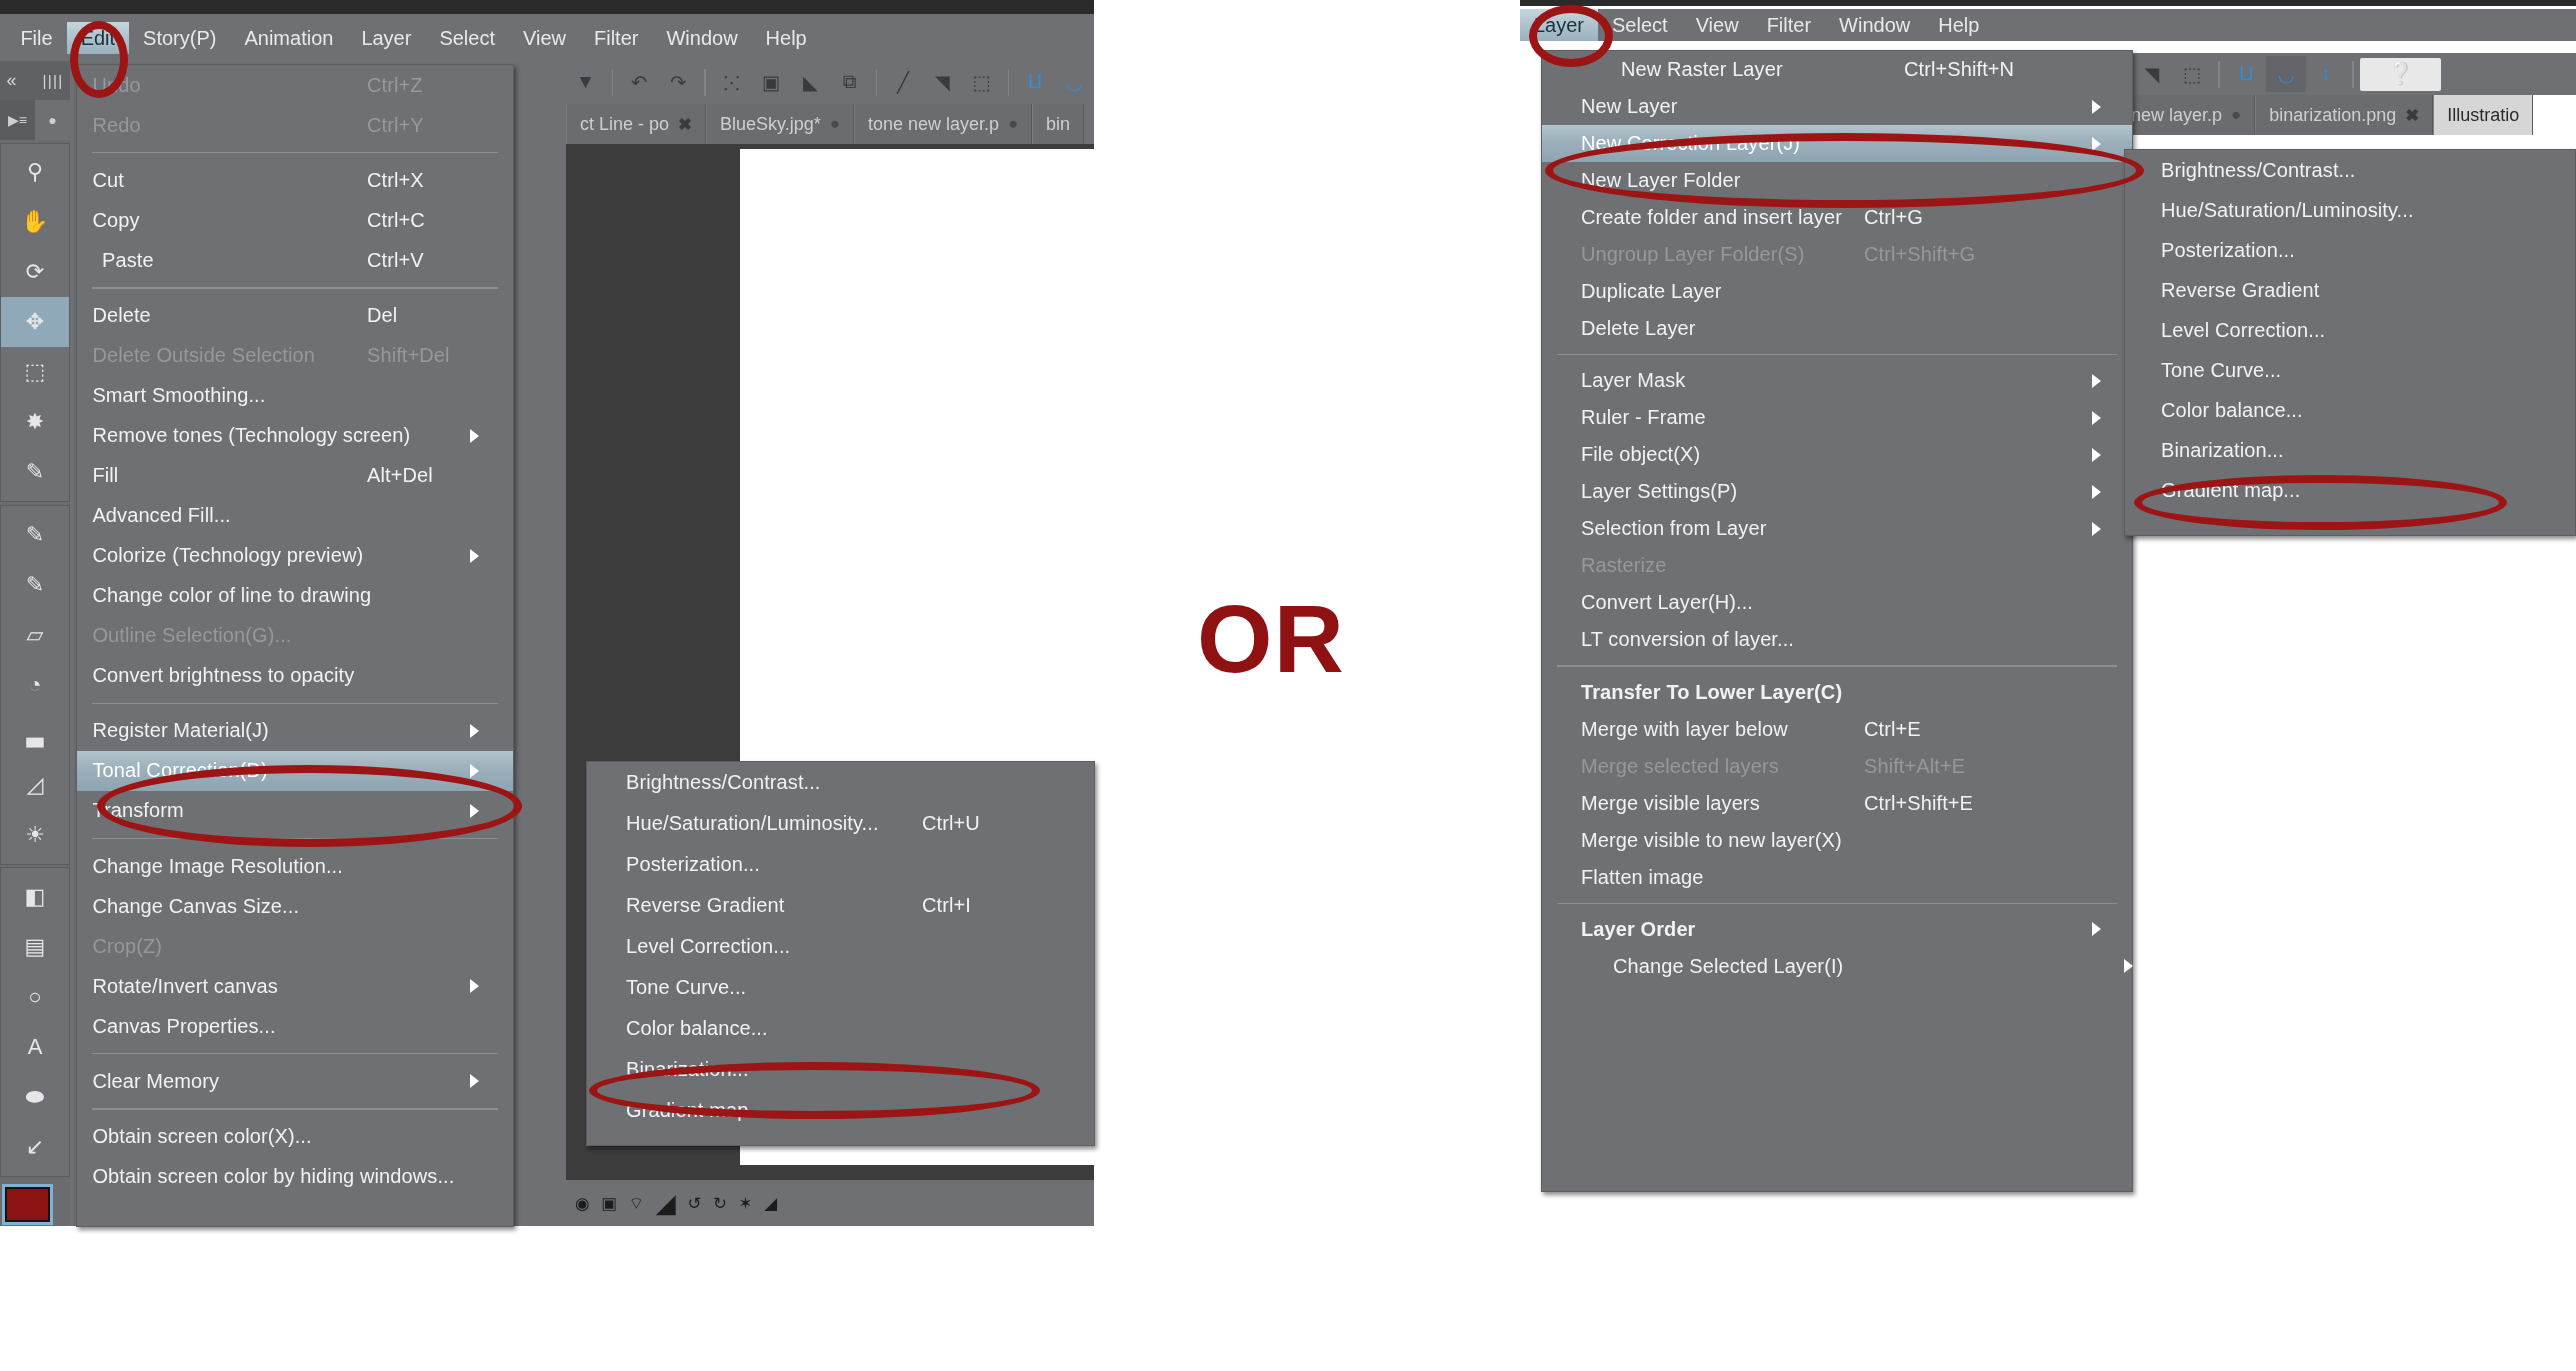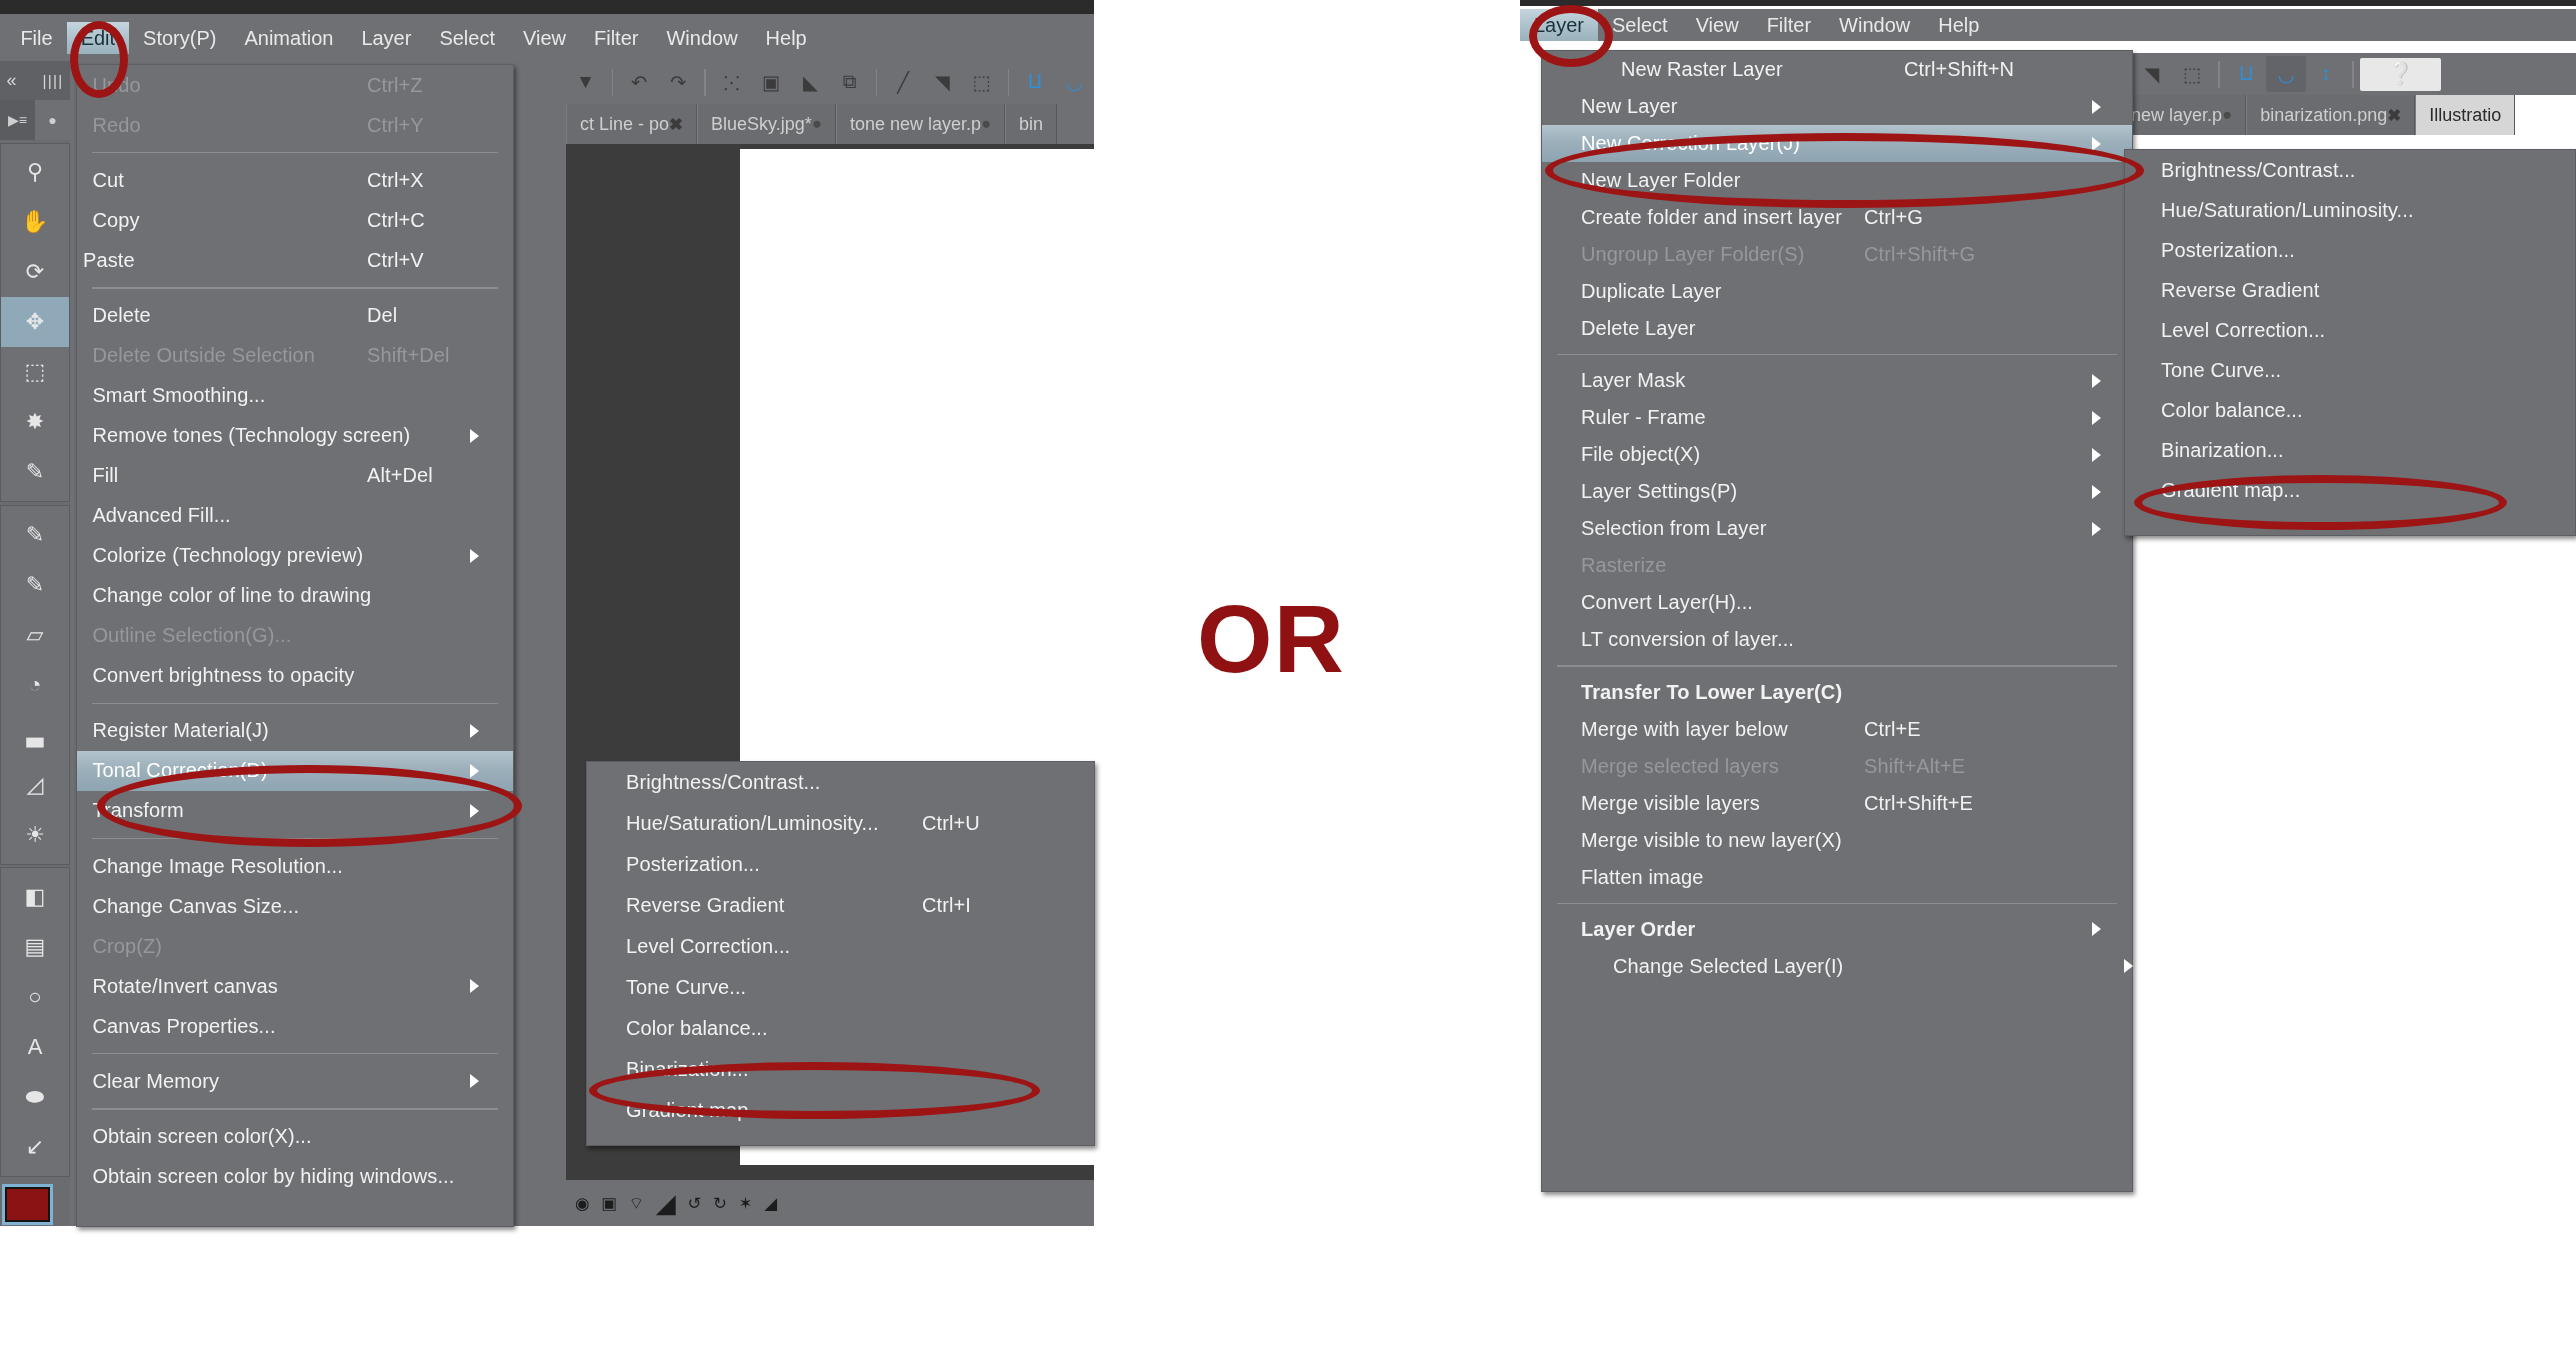--- a/index.html
+++ b/index.html
@@ -87,21 +87,21 @@
 
   
   .tool-row { position:absolute; height:42px; background:#6e7074; display:flex; align-items:center; }
   .tool-ic { width:40px; height:36px; display:flex; align-items:center; justify-content:center; font-size:19.3px; color:#3b3b3b; }
   .tool-ic.blue { color:#2f8fd8; }
   .tool-ic.help { background:#e8e8e8; border-radius:1.9px; color:#2b2b2b; }
   .tool-div { width:1.3px; height:27px; background:#828488; margin:0 6.4px; }
   .tab-row { position:absolute; height:40px; display:flex; align-items:stretch; }
   .doc-tab {
     background:#6a6c70; border-right:1.3px solid #56585c; border-left:1.3px solid #7b7d81;
-    display:flex; align-items:center; padding:0 13px;
+    display:flex; align-items:center; gap:9px; padding:0 13px;
     color:#cfcfcf; font-size:18px; white-space:nowrap;justify-content:space-between;
   }
   .doc-tab.active { background:#d6d6d6; color:#2b2b2b; }
   .doc-tab .x { font-size:16.7px; color:#3b3b3b; font-weight:bold; }
   .doc-tab .dot { font-size:16.7px; color:#4a4a4a; }
 
   
   .canvas-dark { position:absolute; background:#3c3c3c; }
   .canvas-white { position:absolute; background:#ffffff; }
   .statusbar { position:absolute; background:#6e7074; display:flex; align-items:center; gap:11.6px; padding-left:9px; }
@@ -250,21 +250,21 @@
       <div class="sep"></div>
       <div class="menu-item" style="height: 40px;">
         <span class="lbl" style="left: 15.4px;">Cut</span>
         <span class="acc" style="left: 290px;">Ctrl+X</span>
       </div>
       <div class="menu-item" style="height: 40px;">
         <span class="lbl" style="left: 15.4px;">Copy</span>
         <span class="acc" style="left: 290px;">Ctrl+C</span>
       </div>
       <div class="menu-item" style="height: 40px;">
-        <span class="lbl" style="left: 6px; text-align: center;">Paste</span>
+        <span class="lbl" style="left: 25px; text-align: center;">Paste</span>
         <span class="acc" style="left: 290px;">Ctrl+V</span>
       </div>
       <div class="sep"></div>
       <div class="menu-item" style="height: 40px;">
         <span class="lbl" style="left: 15.4px;">Delete</span>
         <span class="acc" style="left: 290px;">Del</span>
       </div>
       <div class="menu-item disabled" style="height: 40px;">
         <span class="lbl" style="left: 15.4px;">Delete Outside Selection</span>
         <span class="acc" style="left: 290px;">Shift+Del</span>

